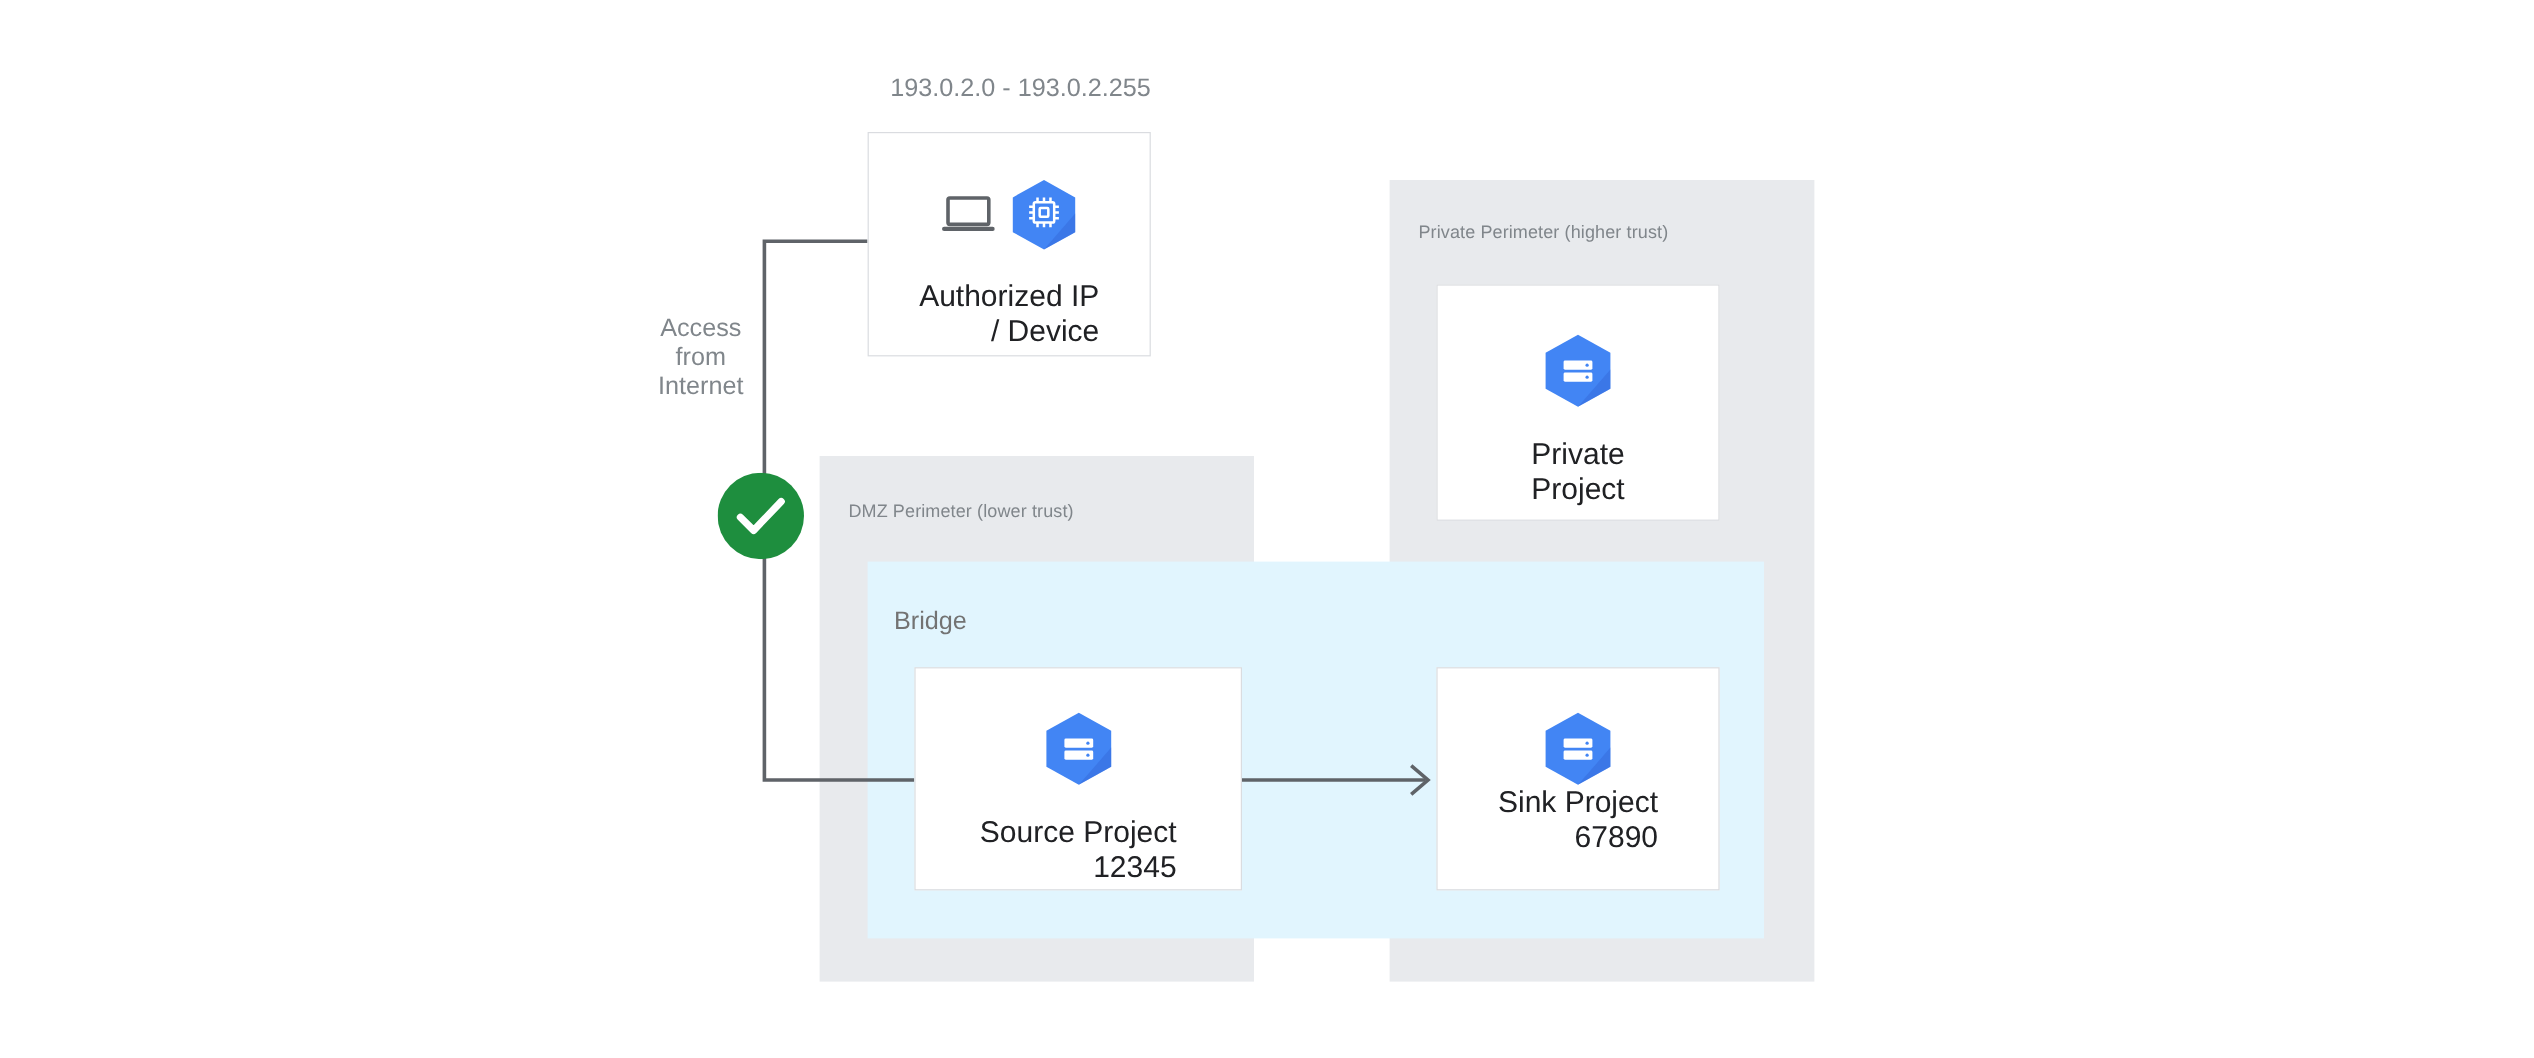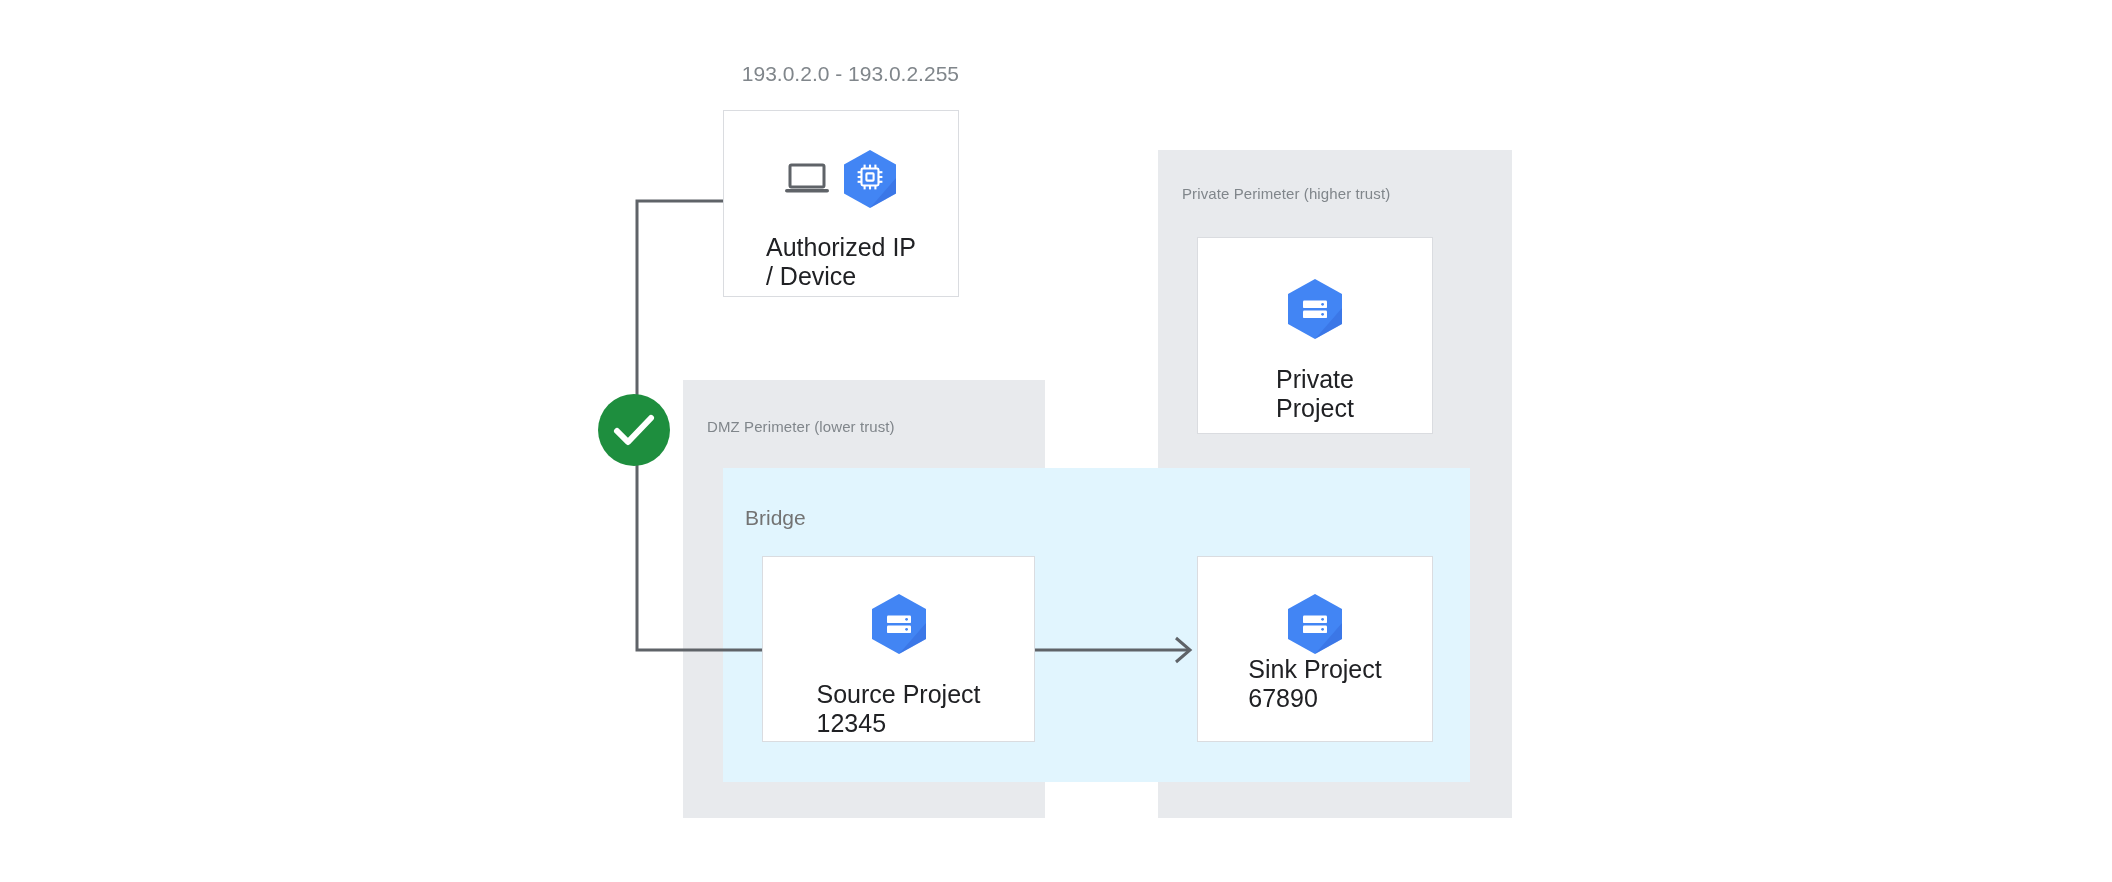--- a/index.html
+++ b/index.html
@@ -87,21 +87,21 @@
     align-items: center;
     justify-content: flex-start;
   }
   .node-icon-wrap {
     display: flex;
     align-items: center;
     justify-content: center;
     gap: 14px;
   }
   .node-label {
-    text-align: left;
+    text-align: right;
     font-size: 25px;
     line-height: 29px;
     color: #202124;
     white-space: pre-line;
   }
 
   #node-authorized {
     left: 723px;
     top: 110px;
     width: 236px;
@@ -208,20 +208,23 @@
     <polyline points="1176,638 1190,650 1176,662" fill="none" stroke="#5f6368" stroke-width="3" stroke-linecap="butt" stroke-linejoin="miter"></polyline>
   </svg>
 
   <div id="access-check-badge">
     <svg class="icon-svg" width="72" height="72" viewBox="0 0 72 72">
       <circle cx="36" cy="36" r="36" fill="#1e8e3e"></circle>
       <polyline points="19,37 30,48 53,24" fill="none" stroke="#ffffff" stroke-width="6" stroke-linecap="round" stroke-linejoin="round"></polyline>
     </svg>
   </div>
 
+  <div id="access-label">Access
+from
+Internet</div>
 
   <div id="ip-range-caption">193.0.2.0 - 193.0.2.255</div>
 
   <div class="node" id="node-authorized">
     <div class="node-icon-wrap">
 
       <span>
         <svg class="icon-svg" width="44" height="36" viewBox="0 0 44 36">
           <rect x="5" y="4" width="34" height="22" rx="1.5" fill="none" stroke="#5f6368" stroke-width="3"></rect>
           <rect x="0" y="28" width="44" height="3.6" rx="1.8" fill="#5f6368"></rect>

